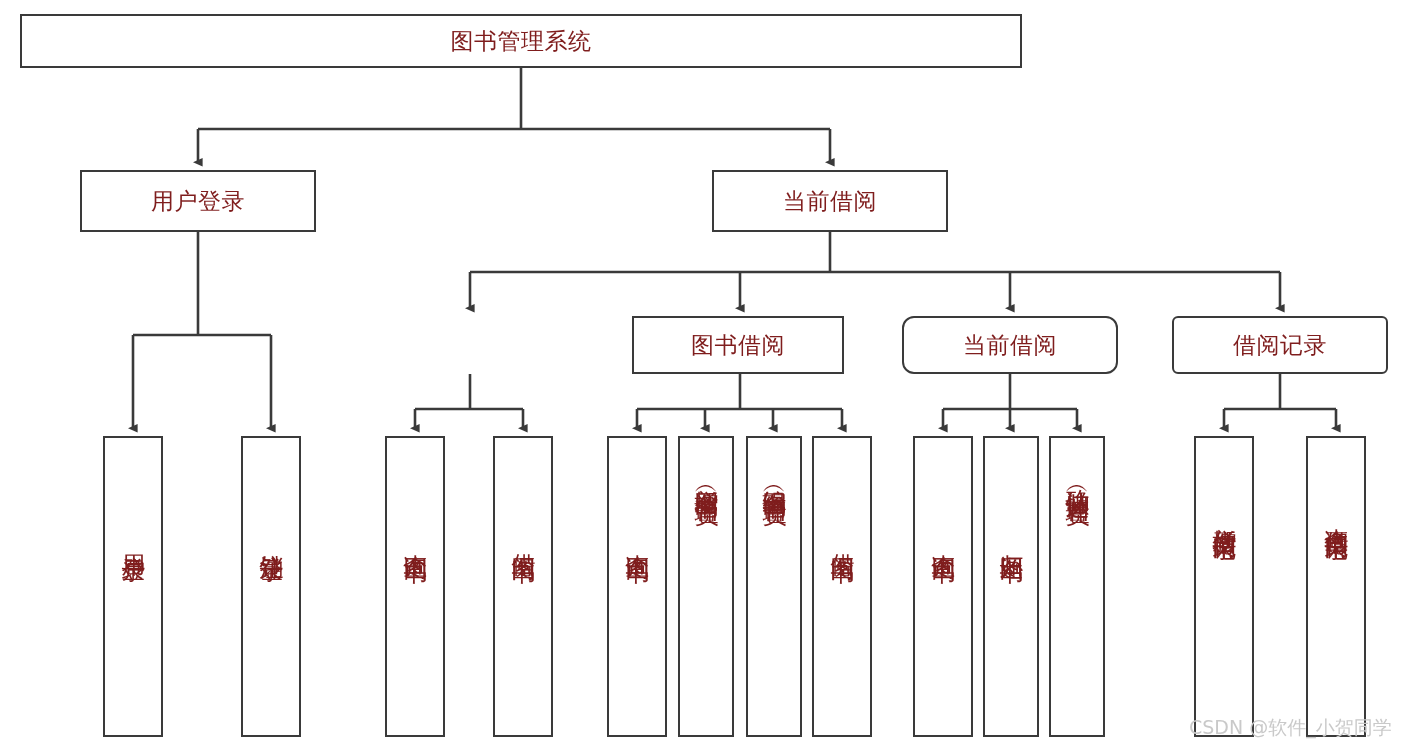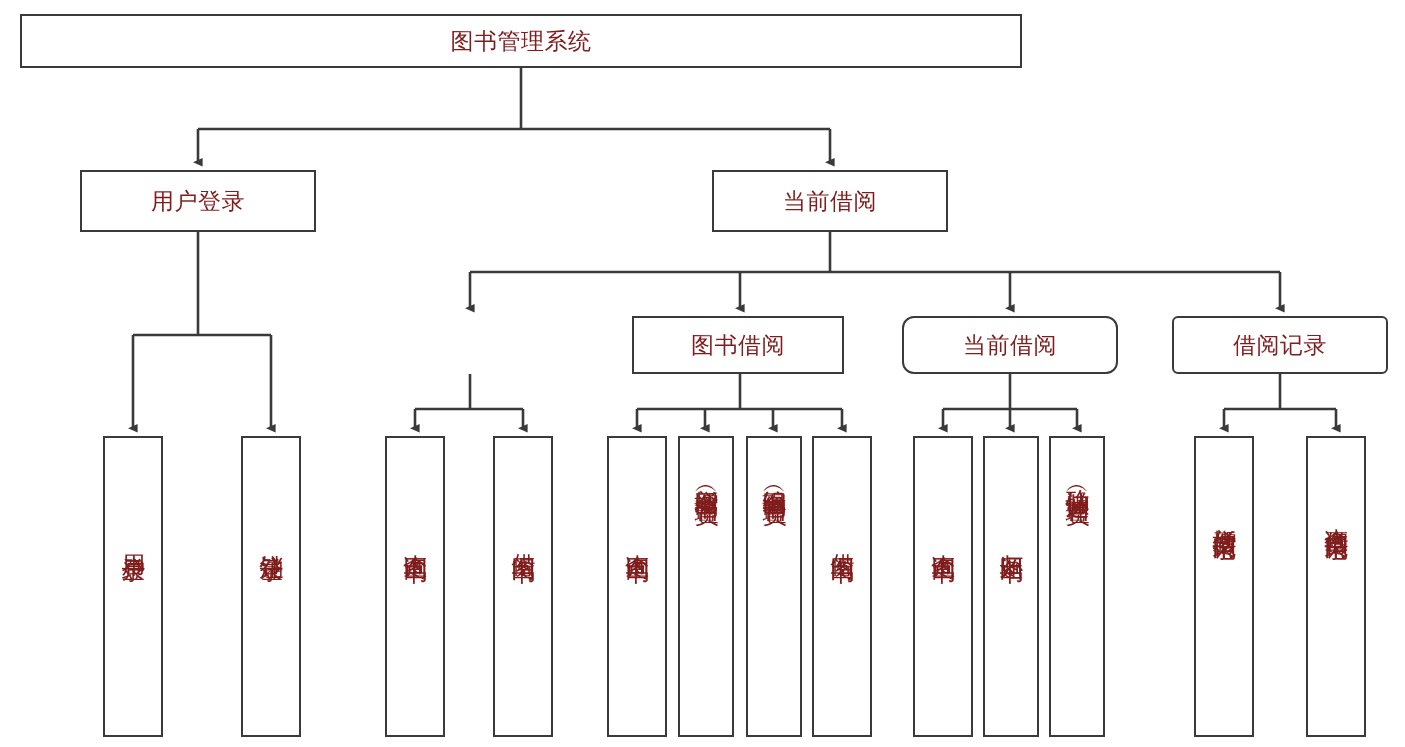--- a/index.html
+++ b/index.html
@@ -195,14 +195,15 @@
   </div>
 
   <div class="node vert" style="left:1194px; top:436px; width:60px; height:301px;">
     <span class="node-label" style="margin-top: 71px;">新增借阅记录</span>
   </div>
 
   <div class="node vert" style="left:1306px; top:436px; width:60px; height:301px;">
     <span class="node-label" style="margin-top: 71px;">查询借阅记录</span>
   </div>
 
+  <div class="watermark" style="left:1189px; top:715px;">CSDN @软件_小贺同学</div>
 
 </div>
 
 </body></html>

